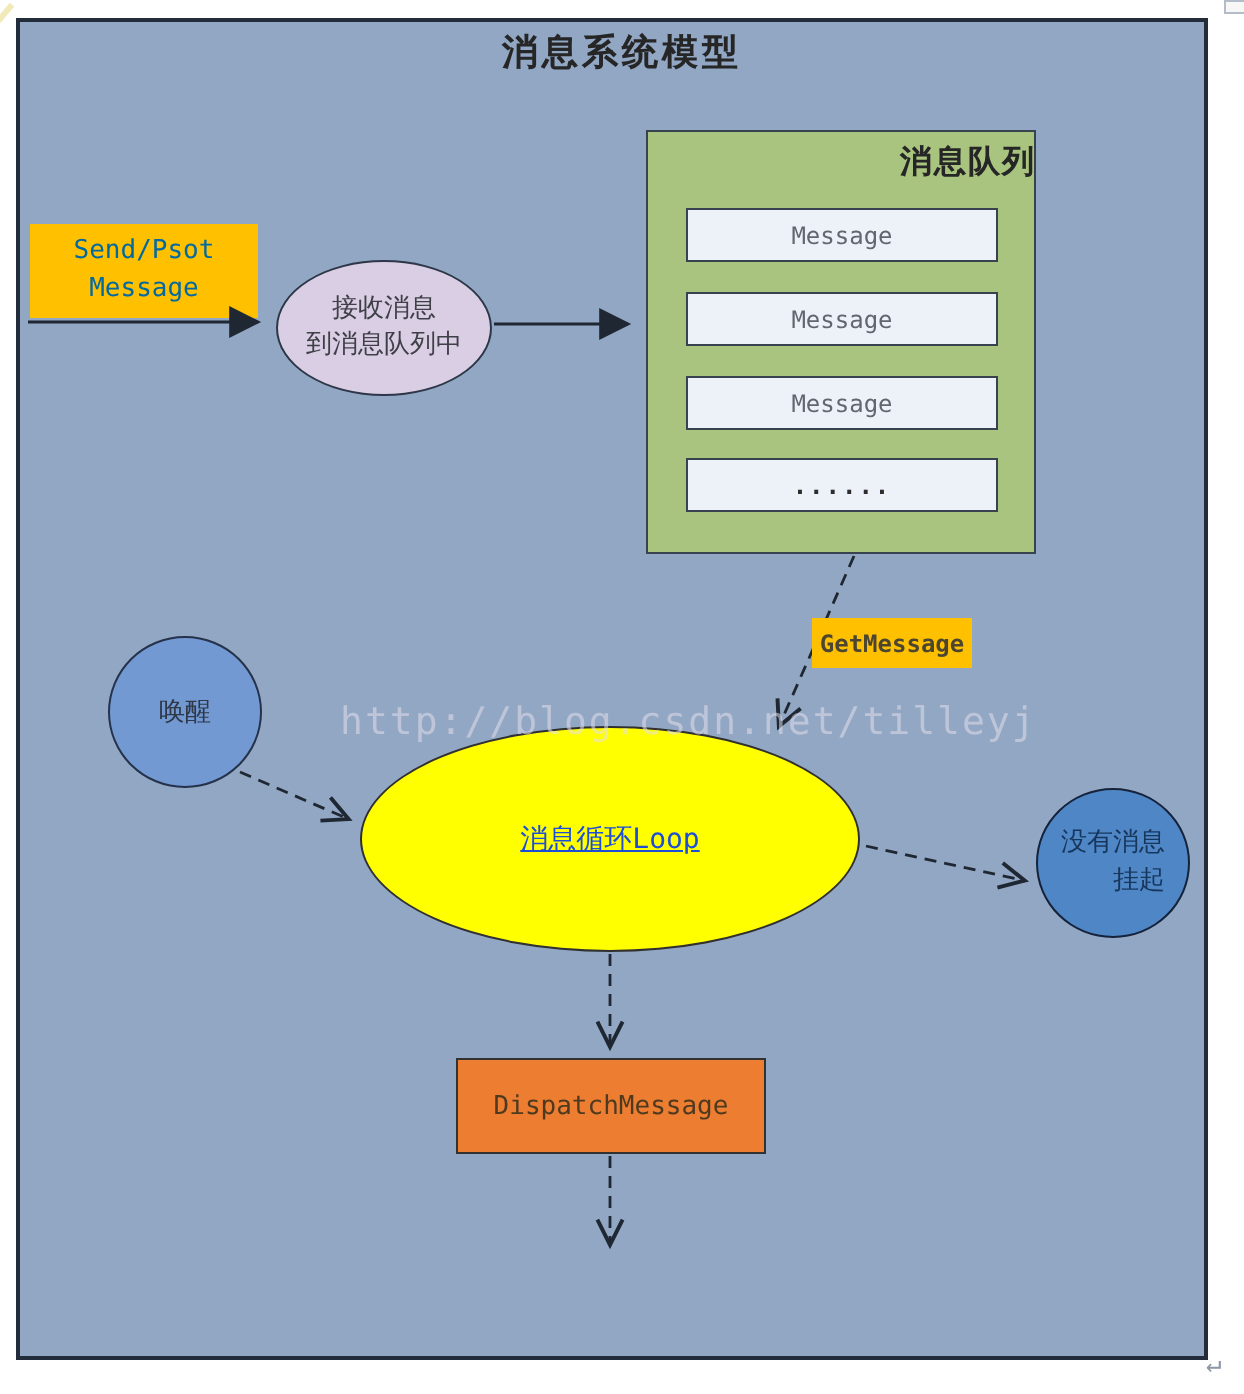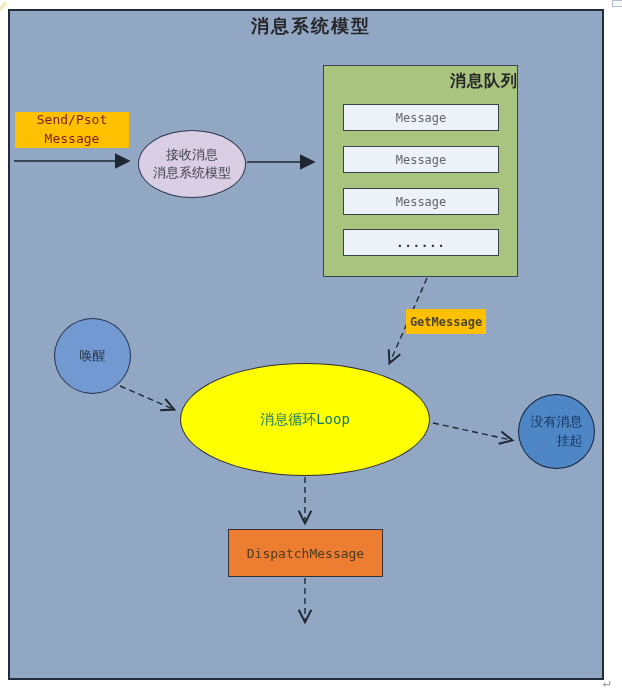--- a/index.html
+++ b/index.html
@@ -10,22 +10,22 @@
           border:2px solid #232c3b;}
   .abs{position:absolute;box-sizing:border-box;}
   .center{display:flex;align-items:center;justify-content:center;text-align:center;}
   .pre{white-space:pre-line;}
 
   #title{left:0;top:14px;width:622px;text-align:center;
          font-family:"DejaVu Serif","Liberation Serif",serif;
          font-weight:bold;font-size:18px;color:#262626;letter-spacing:2px;}
 
   
-  #send-box{left:15px;top:112px;width:114px;height:36px;
-            font-size:13px;line-height:1.45;color:#7f1d1d;text-align:center;}
+  #send-box{left:15px;top:112px;width:114px;height:47px;
+            font-size:13px;line-height:1.45;color:#0369a1;text-align:center;}
   
   #receive-ellipse{left:138px;top:130px;width:108px;height:68px;border-radius:50%;
             border:1.5px solid #2e3748;font-size:13px;line-height:1.4;color:#3f3f47;}
   
   #queue-box{left:323px;top:65px;width:195px;height:212px;border:1px solid #39424f;}
   #queue-title{left:323px;top:71px;width:195px;text-align:right;
             font-family:"DejaVu Serif","Liberation Serif",serif;
             font-weight:bold;font-size:16px;color:#262626;letter-spacing:1px;}
   .msg-row{left:343px;width:156px;height:27px;border:1px solid #39424f;
            font-size:12px;color:#63666e;}
@@ -34,21 +34,21 @@
 
   
   #get-label{left:406px;top:309px;width:80px;height:25px;
              font-size:12px;color:#4c4630;z-index:6;font-weight:bold;}
 
   
   #wake-circle{left:54px;top:318px;width:77px;height:76px;border-radius:50%;
              border:1.5px solid #26324a;font-size:13px;color:#2e3848;}
   
   #loop-ellipse{left:180px;top:363px;width:250px;height:113px;border-radius:50%;
-             border:1.5px solid #303030;font-size:14px;color:#0f766e;}
+             border:1.5px solid #303030;font-size:14px;color:#1d4ed8;text-decoration:underline;}
   
   #nomsg-circle{left:518px;top:394px;width:77px;height:75px;border-radius:50%;
              border:1.5px solid #15223a;font-size:13px;line-height:1.4;color:#16365c;text-align:right;}
 
   
   .process-box{left:228px;width:155px;height:48px;border:1.5px solid #323232;
              font-size:13px;color:#4f3a1f;}
   #dispatch-box{top:529px;} #handle-box{top:628px;}
 
   
@@ -72,21 +72,21 @@
 <div id="stage">
 
   <div id="canvas" class="abs" style="background: rgb(145, 167, 196);"></div>
 
   <div id="title" class="abs">消息系统模型</div>
 
   <div id="send-box" class="abs center pre" style="background: rgb(255, 192, 0);">Send/Psot
 Message</div>
 
   <div id="receive-ellipse" class="abs center pre" style="background: rgb(217, 206, 227);">接收消息
-消息系统模型</div>
+到消息队列中</div>
 
   <div id="queue-box" class="abs" style="background: rgb(169, 196, 127);"></div>
   <div id="queue-title" class="abs">消息队列</div>
   <div id="msg-row-0" class="abs center msg-row" style="background: rgb(237, 242, 249);">Message</div>
   <div id="msg-row-1" class="abs center msg-row" style="background: rgb(237, 242, 249);">Message</div>
   <div id="msg-row-2" class="abs center msg-row" style="background: rgb(237, 242, 249);">Message</div>
   <div id="msg-row-3" class="abs center msg-row" style="background: rgb(237, 242, 249);">......</div>
 
   <div id="wake-circle" class="abs center" style="background: rgb(114, 153, 210);">唤醒</div>
 
@@ -111,17 +111,18 @@
     <line x1="247" y1="162" x2="314" y2="162" stroke="#1f2733" stroke-width="1.6" marker-end="url(#solidHead)"></line>
     <line x1="427" y1="278" x2="390" y2="362" stroke="#1f2733" stroke-width="1.4" stroke-dasharray="6,4" marker-end="url(#openHead)"></line>
     <line x1="120" y1="386" x2="173" y2="409" stroke="#1f2733" stroke-width="1.4" stroke-dasharray="6,4" marker-end="url(#openHead)"></line>
     <line x1="433" y1="423" x2="511" y2="440" stroke="#1f2733" stroke-width="1.4" stroke-dasharray="6,4" marker-end="url(#openHead)"></line>
     <line x1="305" y1="477" x2="305" y2="522" stroke="#1f2733" stroke-width="1.4" stroke-dasharray="6,4" marker-end="url(#openHead)"></line>
     <line x1="305" y1="578" x2="305" y2="621" stroke="#1f2733" stroke-width="1.4" stroke-dasharray="6,4" marker-end="url(#openHead)"></line>
   </svg>
 
   <div id="get-label" class="abs center" style="background: rgb(255, 192, 0);">GetMessage</div>
 
+  <div id="watermark" class="abs">http://blog.csdn.net/tilleyj</div>
 
   <div id="page-frag" class="abs"></div>
   <div id="corner-speck" class="abs"></div>
   <div id="pilcrow" class="abs">↵</div>
 </div>
 
 </body></html>

